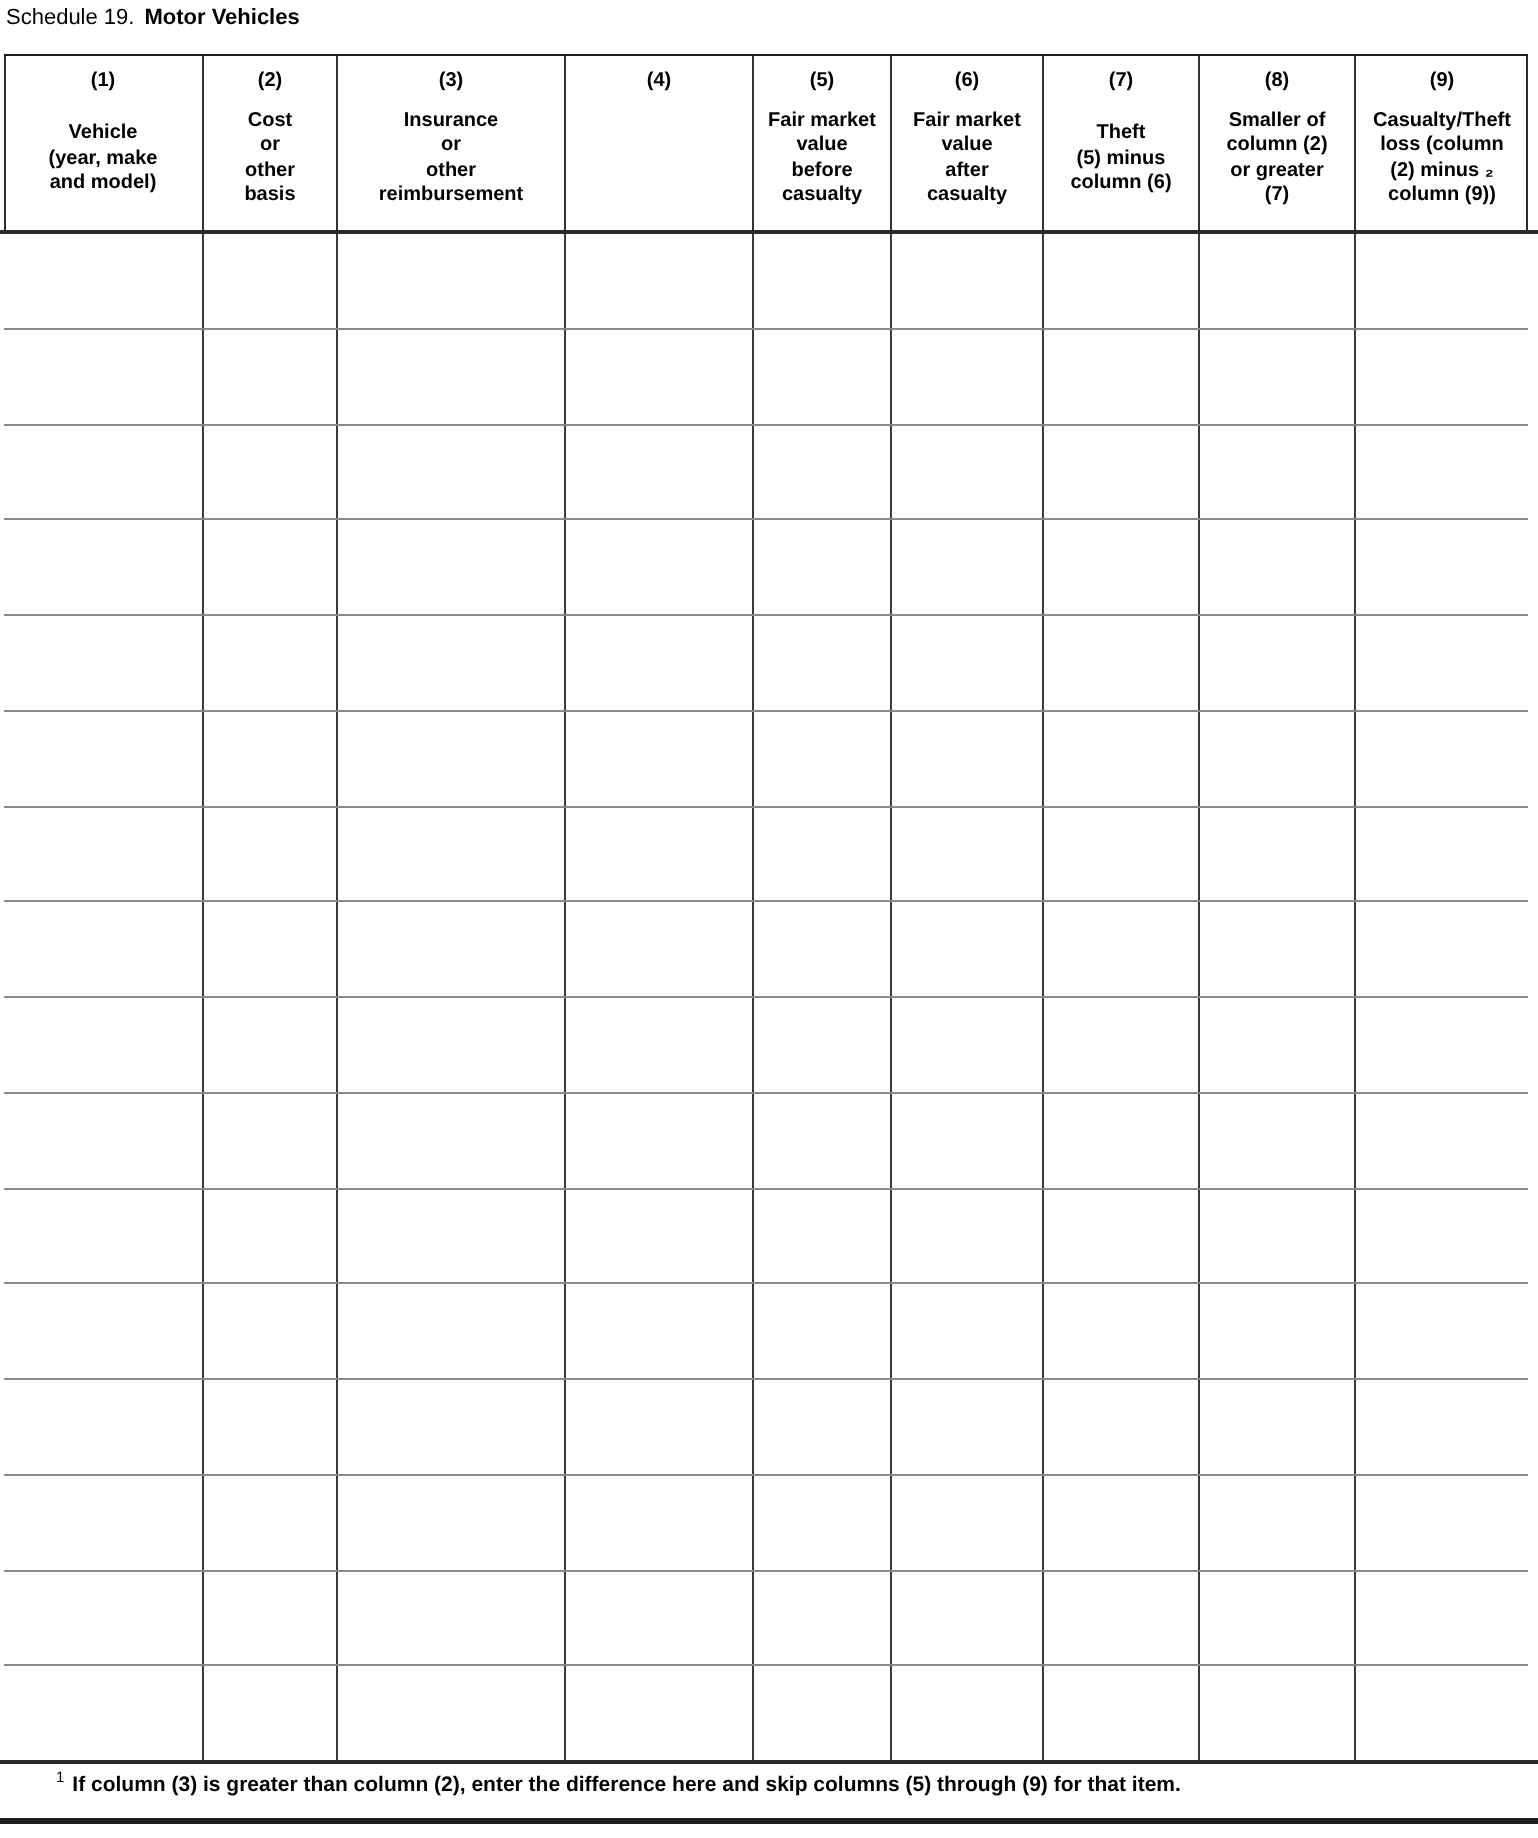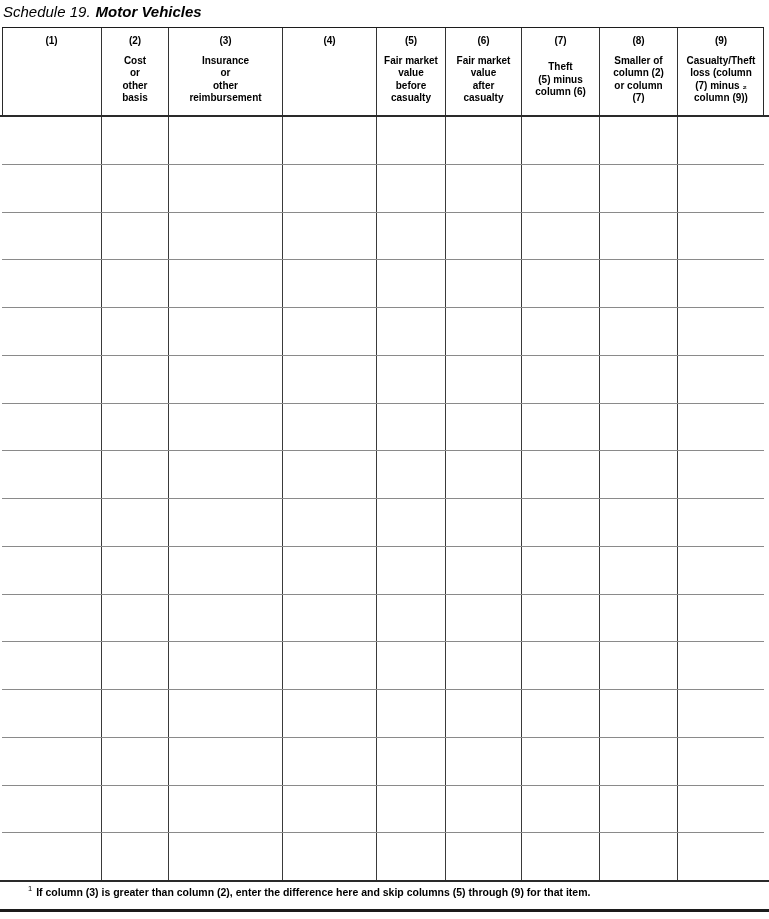--- a/index.html
+++ b/index.html
@@ -2,21 +2,21 @@
 <html><head>
 <meta charset="utf-8">
 <style>
   html,body{margin:0;padding:0;background:#fff;}
   .page{
     position:relative;width:769px;height:919px;background:#ffffff;
     font-family:"Liberation Sans","DejaVu Sans",sans-serif;color:#000;
     overflow:hidden;
   }
   
-  .title{position:absolute;left:3px;top:3px;font-size:15px;white-space:nowrap;font-style:italic;}
+  .title{position:absolute;left:3px;top:3px;font-size:11px;white-space:nowrap;}
   .title-name{font-weight:bold;margin-left:5px;}
 
   
   .hline{position:absolute;background:#1c1c1c;}
   .top-border{left:2px;top:27px;width:762px;height:1px;}
   .header-divider{left:0;top:115px;width:769px;height:2px;background:#2a2a2a;}
   .table-bottom{left:0;top:880px;width:769px;height:2px;background:#2a2a2a;}
   .page-bottom{left:0;top:909px;width:769px;height:3px;background:#1c1c1c;}
 
   
@@ -67,20 +67,25 @@
     <span class="title-prefix">Schedule 19.</span><span class="title-name">Motor Vehicles</span>
   </div>
 
   <div class="hline top-border"></div>
   <div class="vline left-border"></div>
   <div class="vline right-border"></div>
 
   <div class="thead">
       <div class="th">
         <div class="th-num">(1)</div>
+        <div class="th-label">
+          <div>Vehicle</div>
+          <div>(year, make</div>
+          <div>and model)</div>
+        </div>
       </div>
       <div class="th">
         <div class="th-num">(2)</div>
         <div class="th-label">
           <div>Cost</div>
           <div>or</div>
           <div>other</div>
           <div>basis</div>
         </div>
       </div>
@@ -120,30 +125,30 @@
           <div>Theft</div>
           <div>(5) minus</div>
           <div>column (6)</div>
         </div>
       </div>
       <div class="th">
         <div class="th-num">(8)</div>
         <div class="th-label">
           <div>Smaller of</div>
           <div>column (2)</div>
-          <div>or column</div>
+          <div>or greater</div>
           <div>(7)</div>
         </div>
       </div>
       <div class="th">
         <div class="th-num">(9)</div>
         <div class="th-label">
           <div>Casualty/Theft</div>
           <div>loss (column</div>
-          <div>(7) minus ₂</div>
+          <div>(2) minus ₂</div>
           <div>column (9))</div>
         </div>
       </div>
     </div>
 
   <div class="hline header-divider"></div>
 
   <div class="tbody">
       <div class="tr">
         <div class="td"></div>

